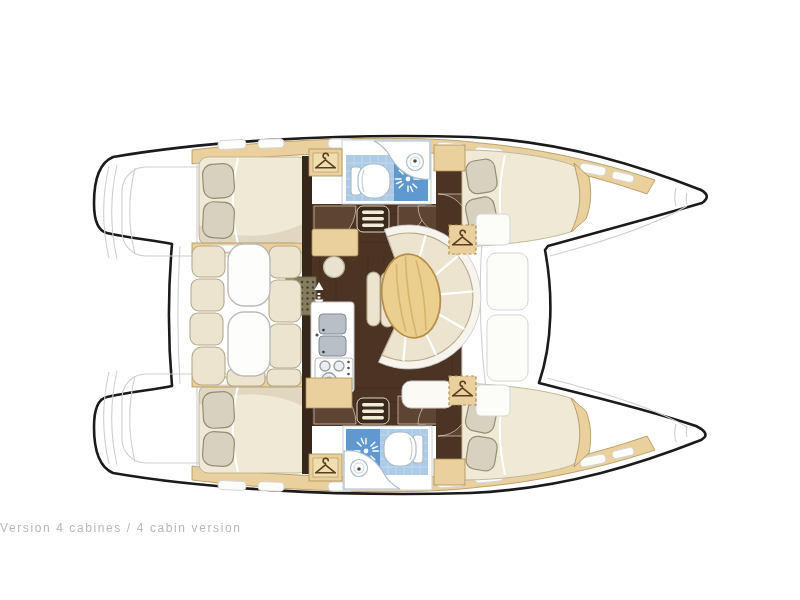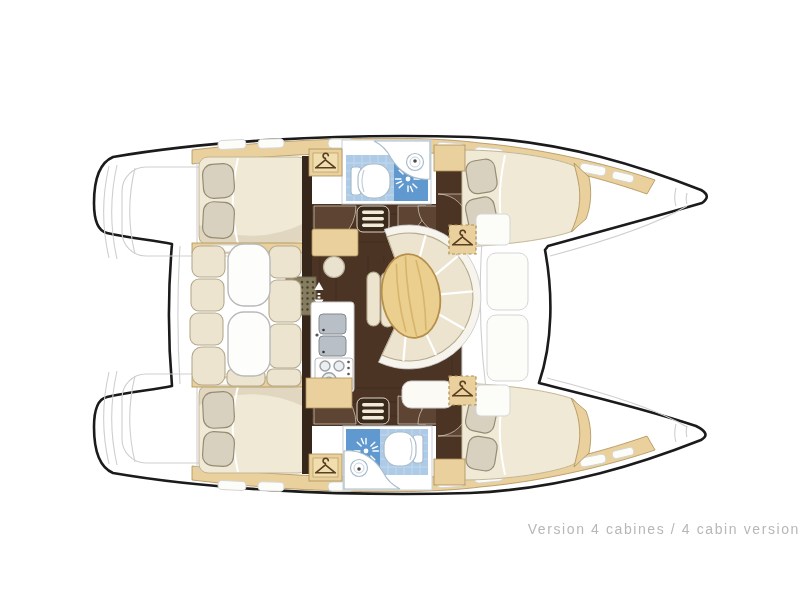--- a/index.html
+++ b/index.html
@@ -41,22 +41,22 @@
   .fix{fill:var(--white_fixture);stroke:var(--fixture_border);stroke-width:1.2;}
   .tileF{fill:var(--tile);}
   .tileL{stroke:var(--tile_line);stroke-width:.8;}
   .shw{fill:var(--shower);}
   .ray{stroke:#ffffff;stroke-width:1.4;stroke-linecap:round;}
   .steel{fill:var(--steel);stroke:var(--steel_border);stroke-width:1;}
   .hangerP{fill:none;stroke:#5a3e22;stroke-width:1.6;stroke-linejoin:round;stroke-linecap:round;}
   .streakD{stroke:rgba(0,0,0,.14);stroke-width:1;}
   .streakC{stroke:rgba(0,0,0,.15);stroke-width:.9;}
   .arrowW{fill:#ffffff;}
-  .caption{position:absolute;left:0;right:0;top:521px;text-align:right;
-           color:var(--caption);font-size:14px;letter-spacing:1.6px;font-weight:400;}
+  .caption{position:absolute;left:0;right:0;top:521px;text-align:left;
+           color:var(--caption);font-size:12px;letter-spacing:1.6px;font-weight:400;}
 </style>
 </head>
 <body>
 
 <div class="stage">
 <svg width="800" height="600" viewBox="0 0 800 600">
   <defs>
     <g id="hanger">
       <path class="hangerP" d="M2.8,-7.2 a2.6,2.6 0 1,0 -2.9,2.6 l0,1.5 M-0.1,-3.1 -9.8,4.8 M-0.1,-3.1 9.8,4.8 M-9.8,4.8 9.8,4.8"></path>
     </g>

